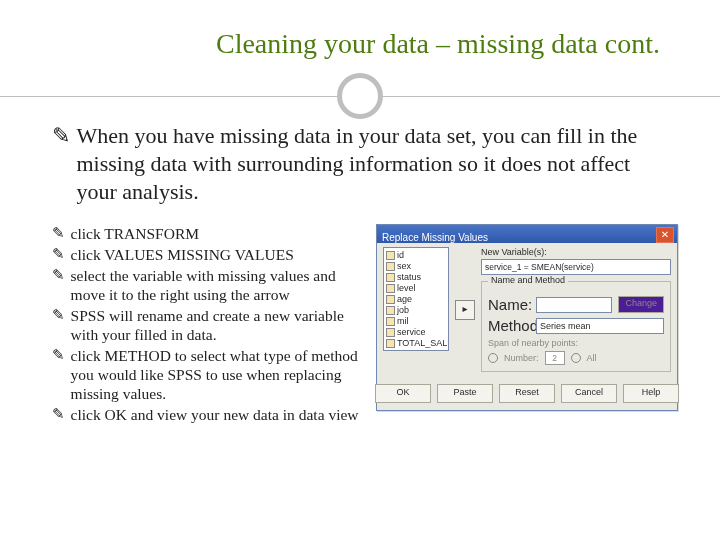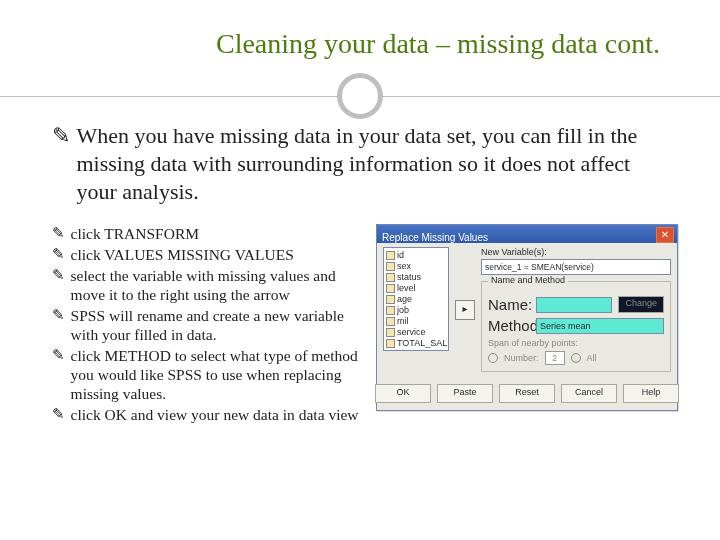--- a/index.html
+++ b/index.html
@@ -195,31 +195,31 @@
   }
   .row {
     display: flex;
     align-items: center;
     gap: 6px;
     margin-bottom: 4px;
   }
   .lbl { width: 42px; font-size: 15px; }
   .txt {
     height: 14px;
-    background: #5eead4;
+    background: #ffffff;
     border: 1px solid #7a8aa8;
     flex: 1 1 auto;
     font-size: 9px;
     padding: 0 3px;
     line-height: 14px;
   }
   .btn-sm {
     height: 15px;
     border: 1px solid #a7a79a;
-    background: #0f172a;
+    background: #4c1d95;
     padding: 0 6px;
     font-size: 9px;
     line-height: 13px;
     color: #8a8a82;
   }
   .span-row {
     display: flex;
     align-items: center;
     gap: 6px;
     font-size: 9px;

